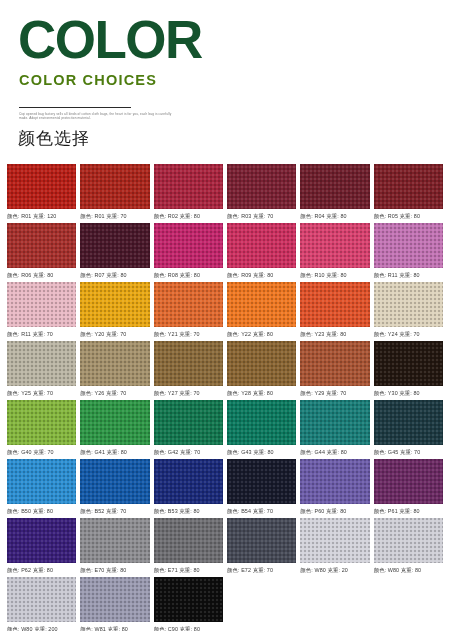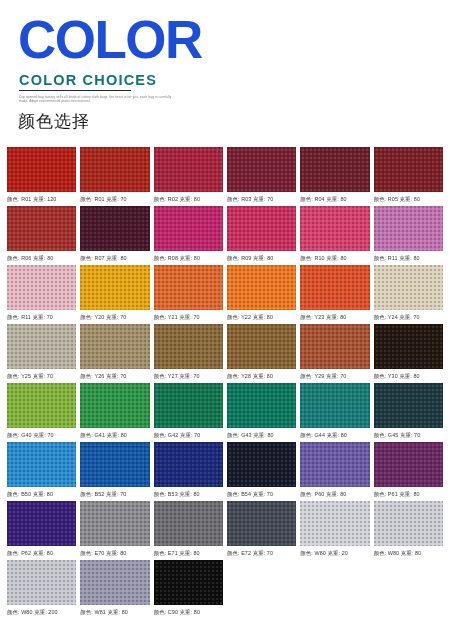--- a/index.html
+++ b/index.html
@@ -17,30 +17,30 @@
   
   .header {
     padding: 14px 0 0 16px;
   }
   .title-main {
     font-family: "Liberation Sans", sans-serif;
     font-weight: bold;
     font-size: 53px;
     line-height: 52px;
     letter-spacing: -1.5px;
-    color: #1d4ed8;
+    color: #14532d;
     margin: 0 0 6px 2px;
   }
   .title-sub {
     font-family: "Liberation Sans", sans-serif;
     font-weight: bold;
     font-size: 14.5px;
     letter-spacing: 1.2px;
-    color: #0f766e;
-    margin: 0 0 2px 3px;
+    color: #4d7c0f;
+    margin: 0 0 19px 3px;
   }
   .rule {
     width: 112px;
     height: 1px;
     background: #2a2a2a;
     margin: 0 0 4px 3px;
   }
   .blurb {
     margin: 0 0 2px 3px;
     font-size: 3.1px;

